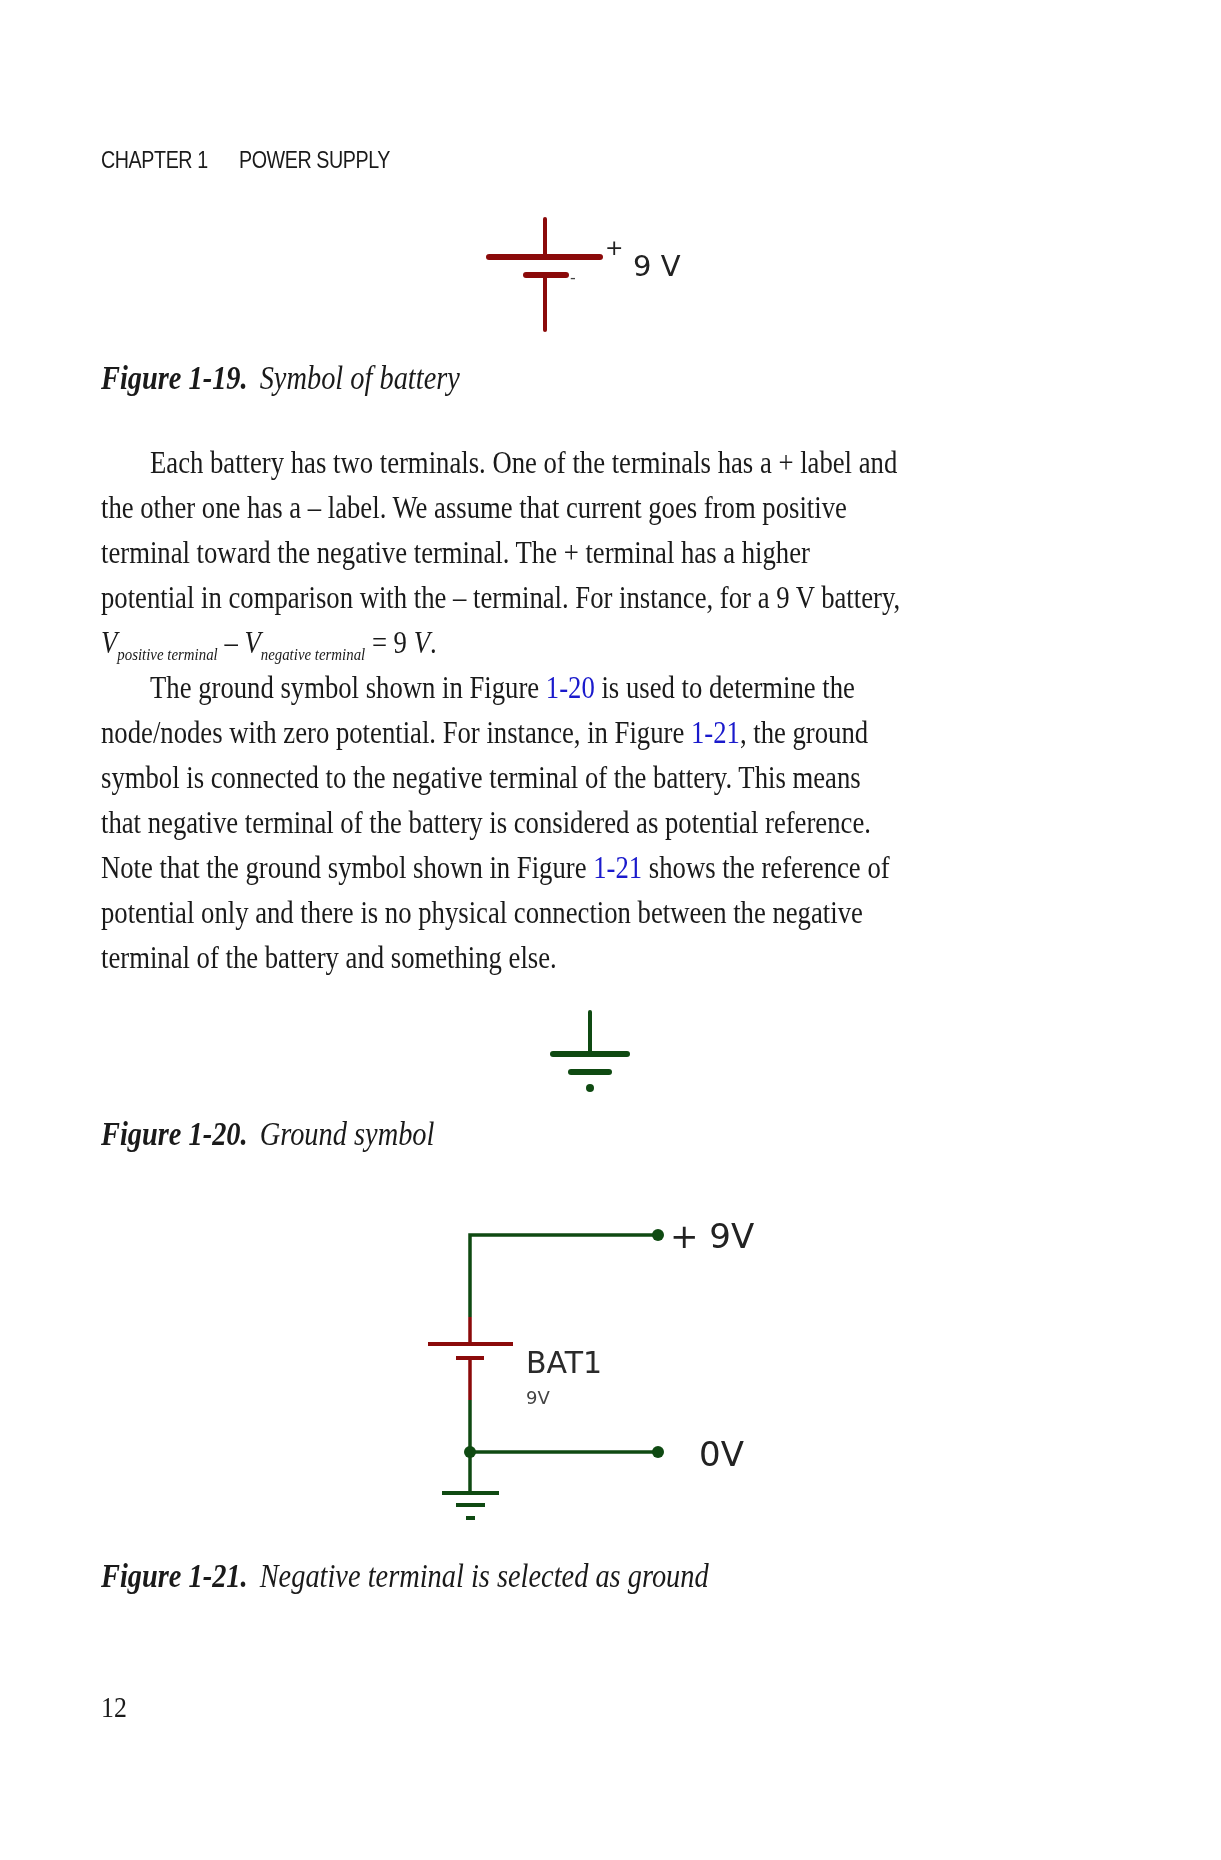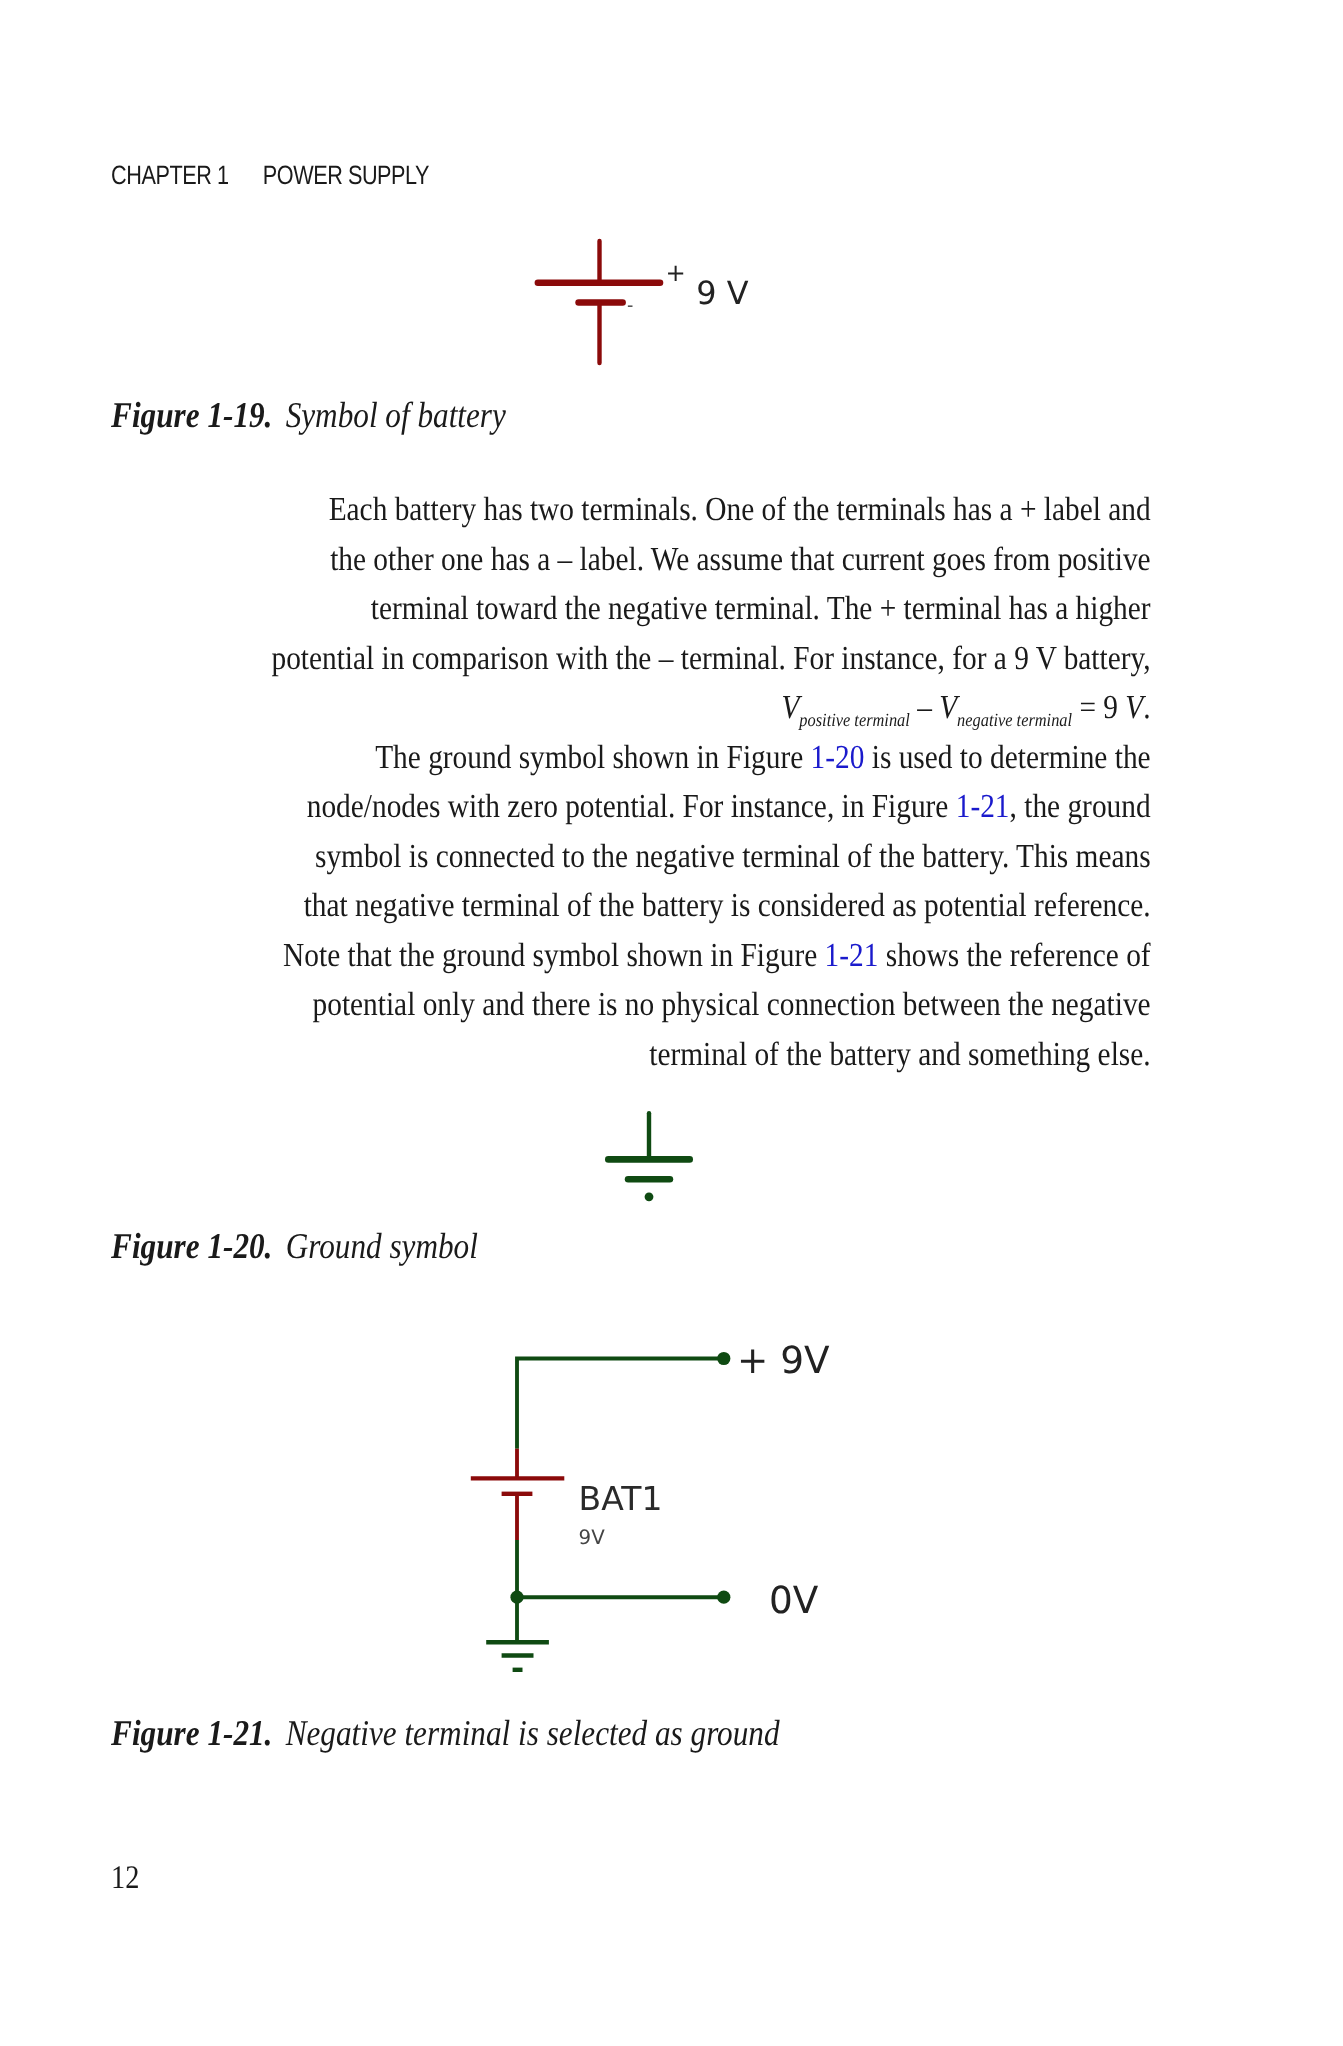--- a/index.html
+++ b/index.html
@@ -35,21 +35,21 @@
   </g>
   <text x="135" y="50" font-size="22" fill="#222">+</text>
   <text x="100" y="78" font-size="16" fill="#444">-</text>
   <text x="163" y="71" font-size="29" fill="#222">9 V</text>
 </svg>
 
 <div class="abs caption" style="top:360px;">
   <span class="num">Figure 1-19.</span><span class="title">Symbol of battery</span>
 </div>
 
-<div class="abs body-text" style="top:441px;text-align:right;">
+<div class="abs body-text" style="top:441px;">
   <div class="line indent">Each battery has two terminals. One of the terminals has a + label and</div>
   <div class="line">the other one has a – label. We assume that current goes from positive</div>
   <div class="line">terminal toward the negative terminal. The + terminal has a higher</div>
   <div class="line">potential in comparison with the – terminal. For instance, for a 9 V battery,</div>
   <div class="line">
     <span class="ital">V</span><span class="sub">positive terminal</span><span> – </span><span class="ital">V</span><span class="sub">negative terminal</span><span> = 9 </span><span class="ital">V</span><span>.</span>
   </div>
 
   <div>
     <div class="line indent">

